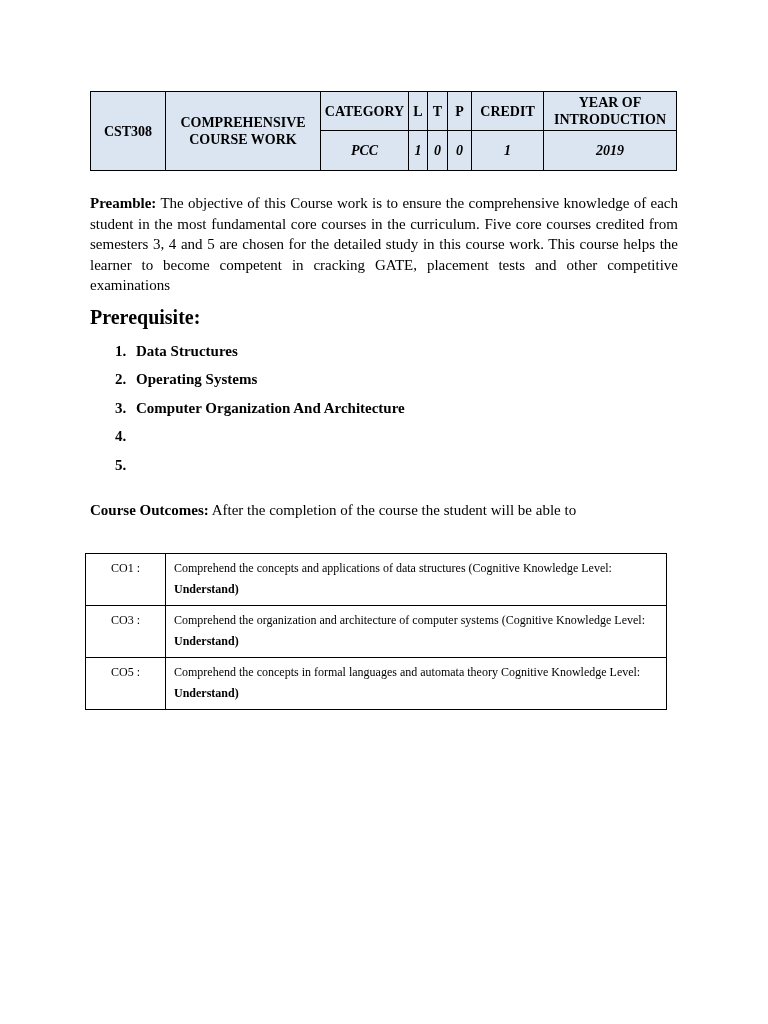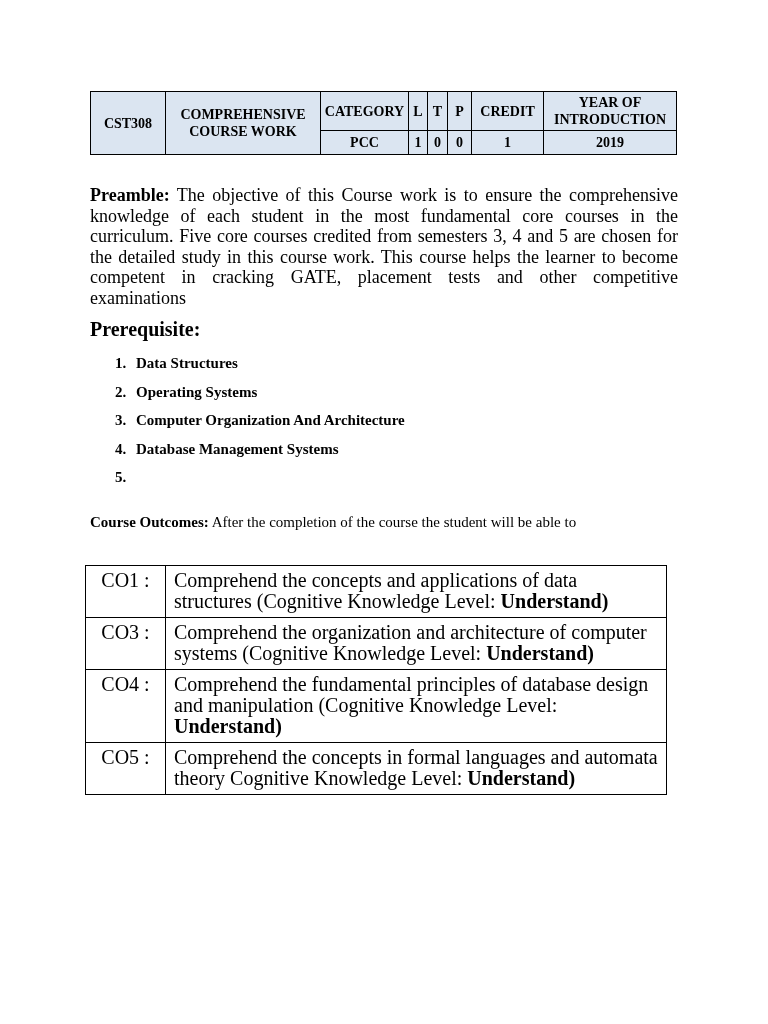--- a/index.html
+++ b/index.html
@@ -28,27 +28,27 @@
     font-size: 14px;
     line-height: 17px;
   }
   .header-table td {
     border: 1px solid #000000;
     background: #dbe5f1;
     vertical-align: middle;
     padding: 2px 2px;
   }
   .header-table .row-head td { height: 38px; }
-  .header-table .row-val td { height: 24px; }
+  .header-table .row-val td { height: 40px; font-style: italic; }
 
   
   .preamble {
     width: 588px;
-    margin-top: 30px;
-    font-size: 18px;
+    margin-top: 22px;
+    font-size: 15px;
     line-height: 20.5px;
     text-align: justify;
   }
 
   
   .prereq-label {
     margin-top: 10px;
     font-size: 20px;
     font-weight: bold;
   }
@@ -68,21 +68,21 @@
     font-size: 15px;
     line-height: 20px;
   }
   .co-intro b { font-weight: bold; }
 
   .co-table {
     margin-top: 33px;
     margin-left: -5px;
     width: 581px;
     table-layout: fixed;
-    font-size: 20px;
+    font-size: 12px;
     line-height: 21px;
   }
   .co-table td {
     border: 1px solid #000000;
     vertical-align: top;
     padding: 4px 8px 5px 8px;
     height: 49px;
   }
   .co-table td.co-id {
     text-align: center;
@@ -141,21 +141,20 @@
     <div class="prereq-item">
       <span class="prereq-num">2.</span>
       <span>Operating Systems</span>
     </div>
     <div class="prereq-item">
       <span class="prereq-num">3.</span>
       <span>Computer Organization And Architecture</span>
     </div>
     <div class="prereq-item">
       <span class="prereq-num">4.</span>
-      <span>Database Management Systems</span>
     </div>
     <div class="prereq-item">
       <span class="prereq-num">5.</span>
     </div>
   </div>
 
   <p class="co-intro"><b>Course Outcomes:</b><span> After the completion of the course the student will be able to</span></p>
 
   <table class="co-table">
     <colgroup>
@@ -165,23 +164,19 @@
     <tbody>
         <tr>
       <td class="co-id">CO1 :</td>
       <td><span>Comprehend the concepts and applications of data structures (Cognitive Knowledge Level: </span><b>Understand)</b><span></span></td>
     </tr>
     <tr>
       <td class="co-id">CO3 :</td>
       <td><span>Comprehend the organization and architecture of computer systems (Cognitive Knowledge Level: </span><b>Understand)</b><span></span></td>
     </tr>
     <tr>
-      <td class="co-id">CO4 :</td>
-      <td><span>Comprehend the fundamental principles of database design and manipulation (Cognitive Knowledge Level: </span><b>Understand)</b><span></span></td>
-    </tr>
-    <tr>
       <td class="co-id">CO5 :</td>
       <td><span>Comprehend the concepts in formal languages and automata theory Cognitive Knowledge Level: </span><b>Understand)</b><span></span></td>
     </tr>
   </tbody>
     </table>
 
 </div>
 
 </body></html>

